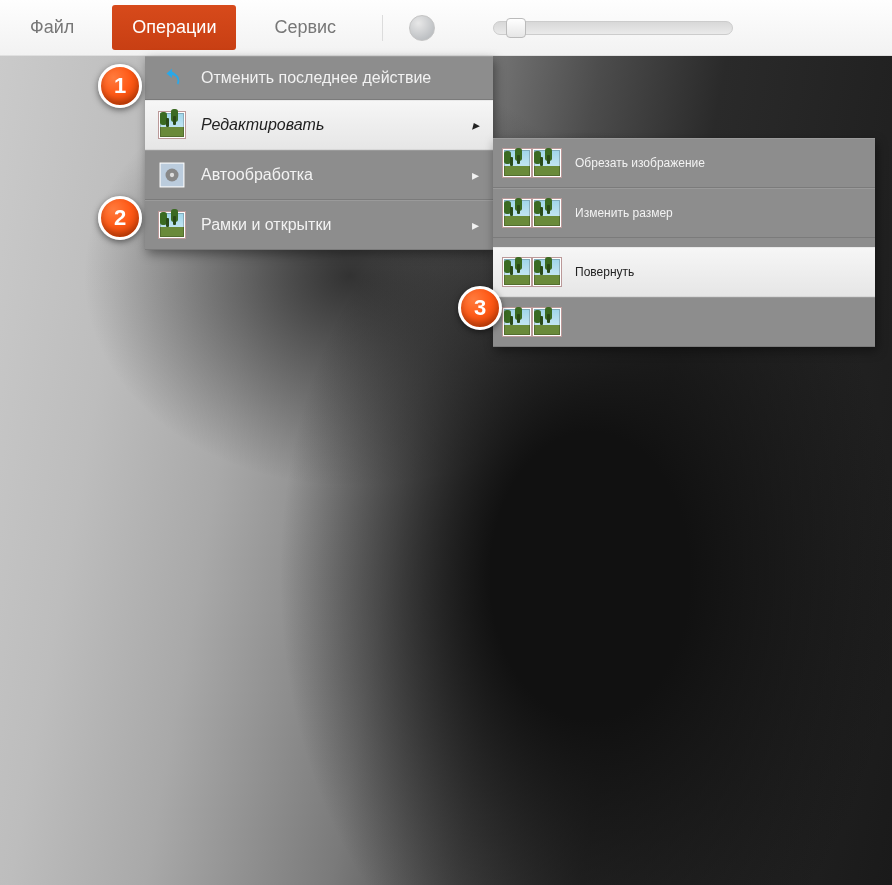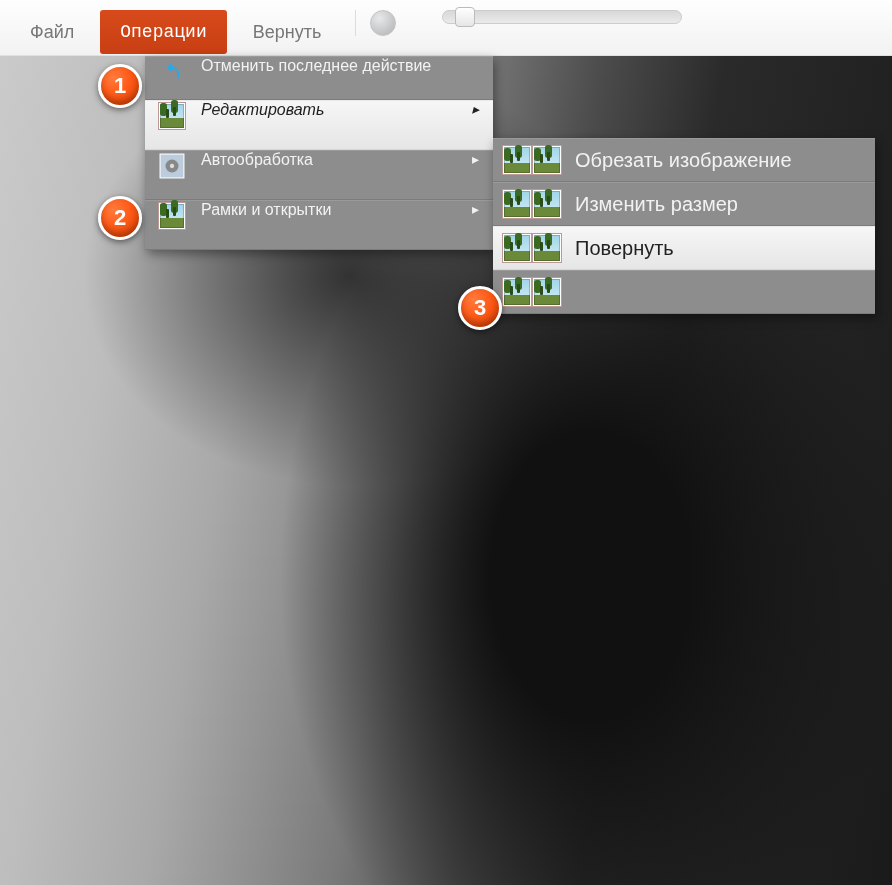--- a/index.html
+++ b/index.html
@@ -9,37 +9,36 @@
     width: 892px;
     height: 885px;
     overflow: hidden;
     position: relative;
   }
   .toolbar {
     height: 56px;
     background: linear-gradient(#fefefe,#f2f2f2);
     border-bottom: 1px solid #e0e0e0;
     display: flex;
-    align-items: flex-start;
-    padding: 10px 10px;
+    align-items: center;
+    padding: 0 10px;
     position: relative;
-    gap: 6px;
+    gap: 18px;
   }
   .tool-btn {
     padding: 12px 20px;
     font-size: 18px;
     color: #777;
     cursor: pointer;
     border-radius: 3px;
   }
   .tool-btn.active {
     background: linear-gradient(#d74a1b,#c83f13);
     color: #fff;
     font-weight: 500;
-    font-family: Liberation Mono, monospace;
   }
   .tool-sep {
     width: 1px; height: 26px; background: #dcdcdc;
     margin: 0 8px;
   }
   .globe-btn {
     width:26px; height:26px;
     border-radius:50%;
     background: radial-gradient(circle at 35% 30%, #e8e8e8, #aeb2b6);
     border:1px solid #c4c4c4;
@@ -72,21 +71,21 @@
   .menu {
     position:absolute;
     top:56px;
     left:145px;
     width:348px;
     background:#8d8d8d;
     box-shadow:2px 4px 10px rgba(0,0,0,0.4);
   }
   .menu-item {
     display:flex;
-    align-items:flex-start;
+    align-items:center;
     height:50px;
     padding:0 14px 0 12px;
     color:#f2f2f2;
     font-size:16px;
     border-top:1px solid rgba(255,255,255,0.12);
     border-bottom:1px solid rgba(0,0,0,0.12);
     position:relative;
     cursor:pointer;
   }
   .menu-item.undo, .menu-item.redo { height:44px; }
@@ -110,31 +109,32 @@
     position:absolute;
     top:138px;
     left:493px;
     width:382px;
     background:#8d8d8d;
     box-shadow:2px 4px 10px rgba(0,0,0,0.4);
   }
   .sub-item {
     display:flex;
     align-items:center;
-    height:44px;
+    height:50px;
     padding:0 14px 0 10px;
     color:#f2f2f2;
-    font-size:20px;
+    font-size:12px;
     border-top:1px solid rgba(255,255,255,0.12);
     border-bottom:1px solid rgba(0,0,0,0.12);
     cursor:pointer;
   }
   .sub-item.hovered {
     background:linear-gradient(#f6f6f6,#e6e6e6);
     color:#222;
+    margin-top:9px;
   }
   .thumb-pair {
     display:flex; gap:2px;
     margin-right:14px;
   }
   .thumb {
     width:28px; height:28px;
     border:1px solid #fff;
     box-shadow:0 0 0 1px #b99,inset 0 0 0 1px rgba(0,0,0,0.2);
     background:
@@ -167,21 +167,21 @@
   .c3 { top:286px; left:458px; }
 
   svg { display:block; }
 </style>
 </head>
 <body>
 
 <div class="toolbar">
   <div class="tool-btn">Файл</div>
   <div class="tool-btn active">Операции</div>
-  <div class="tool-btn">Вернуть</div>
+  <div class="tool-btn">Сервис</div>
   <div class="tool-sep"></div>
   <div class="globe-btn"></div>
   <div class="slider">
     <div class="slider-thumb"></div>
   </div>
 </div>
 
 <div class="canvas"></div>
 
 <div class="menu">

